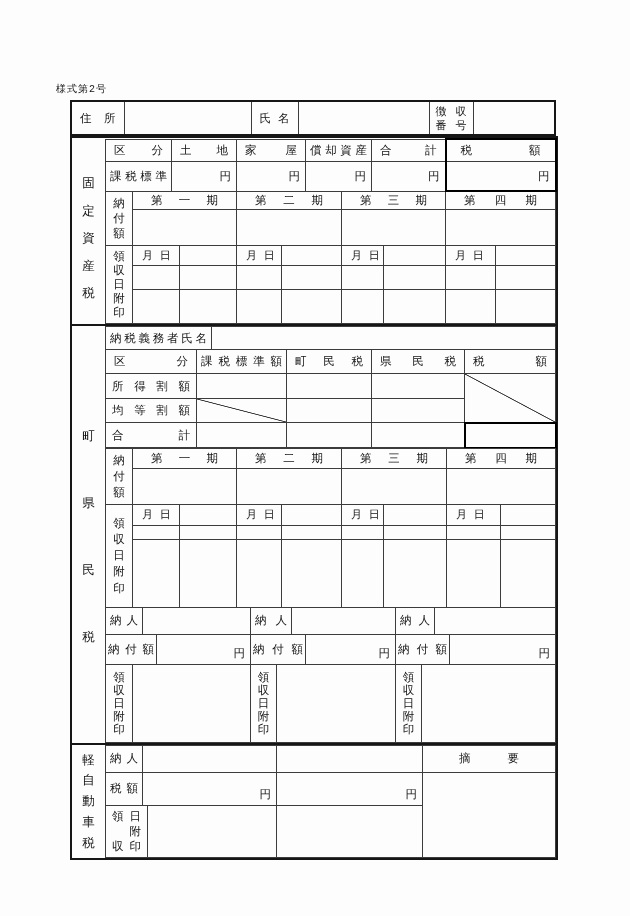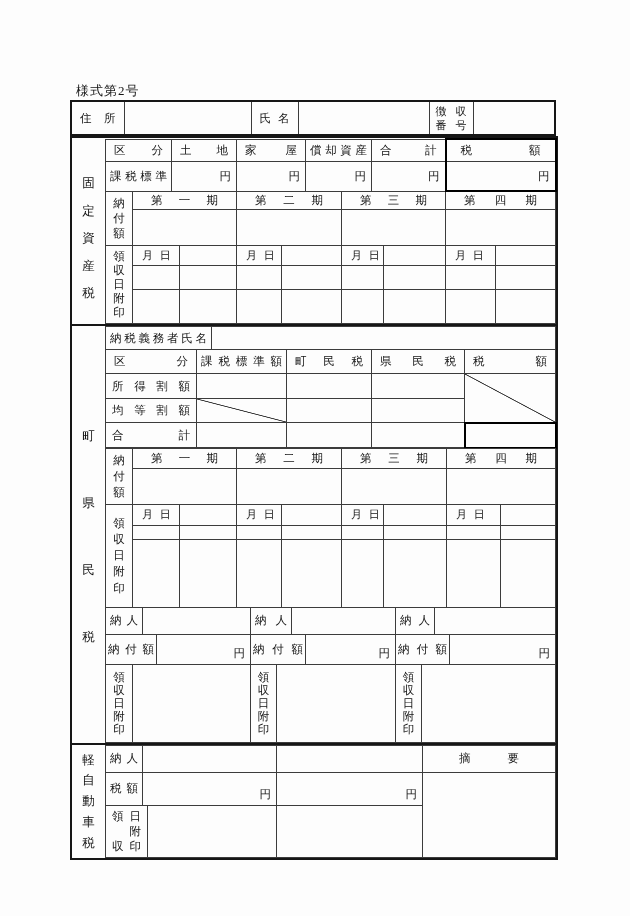--- a/index.html
+++ b/index.html
@@ -2,21 +2,21 @@
 <html><head>
 <meta charset="utf-8">
 <style>
   html,body{margin:0;padding:0;}
   body{
     width:630px;height:916px;position:relative;background:#fdfdfd;
     font-family:"Liberation Serif","DejaVu Serif",serif;color:#141414;
     -webkit-font-smoothing:antialiased;
   }
   .page{position:absolute;inset:0;background:#fdfdfd;overflow:hidden;}
-  #form-title{position:absolute;left:76px;top:82px;font-size:13px;letter-spacing:1px;}
+  #form-title{position:absolute;left:56px;top:82px;font-size:10px;letter-spacing:1px;font-family:Liberation Mono, monospace;}
 
   table{border-collapse:collapse;table-layout:fixed;}
   td{
     border:1px solid #3c3c3c;padding:0;font-size:11.5px;line-height:1.1;
     vertical-align:middle;overflow:hidden;white-space:nowrap;
   }
   #header-table{position:absolute;left:70px;top:100px;width:484px;border:2px solid #161616;}
   #form-main{position:absolute;left:70px;top:136px;width:484px;border:2px solid #161616;background:#fdfdfd;}
 
   .section{display:flex;align-items:stretch;}

